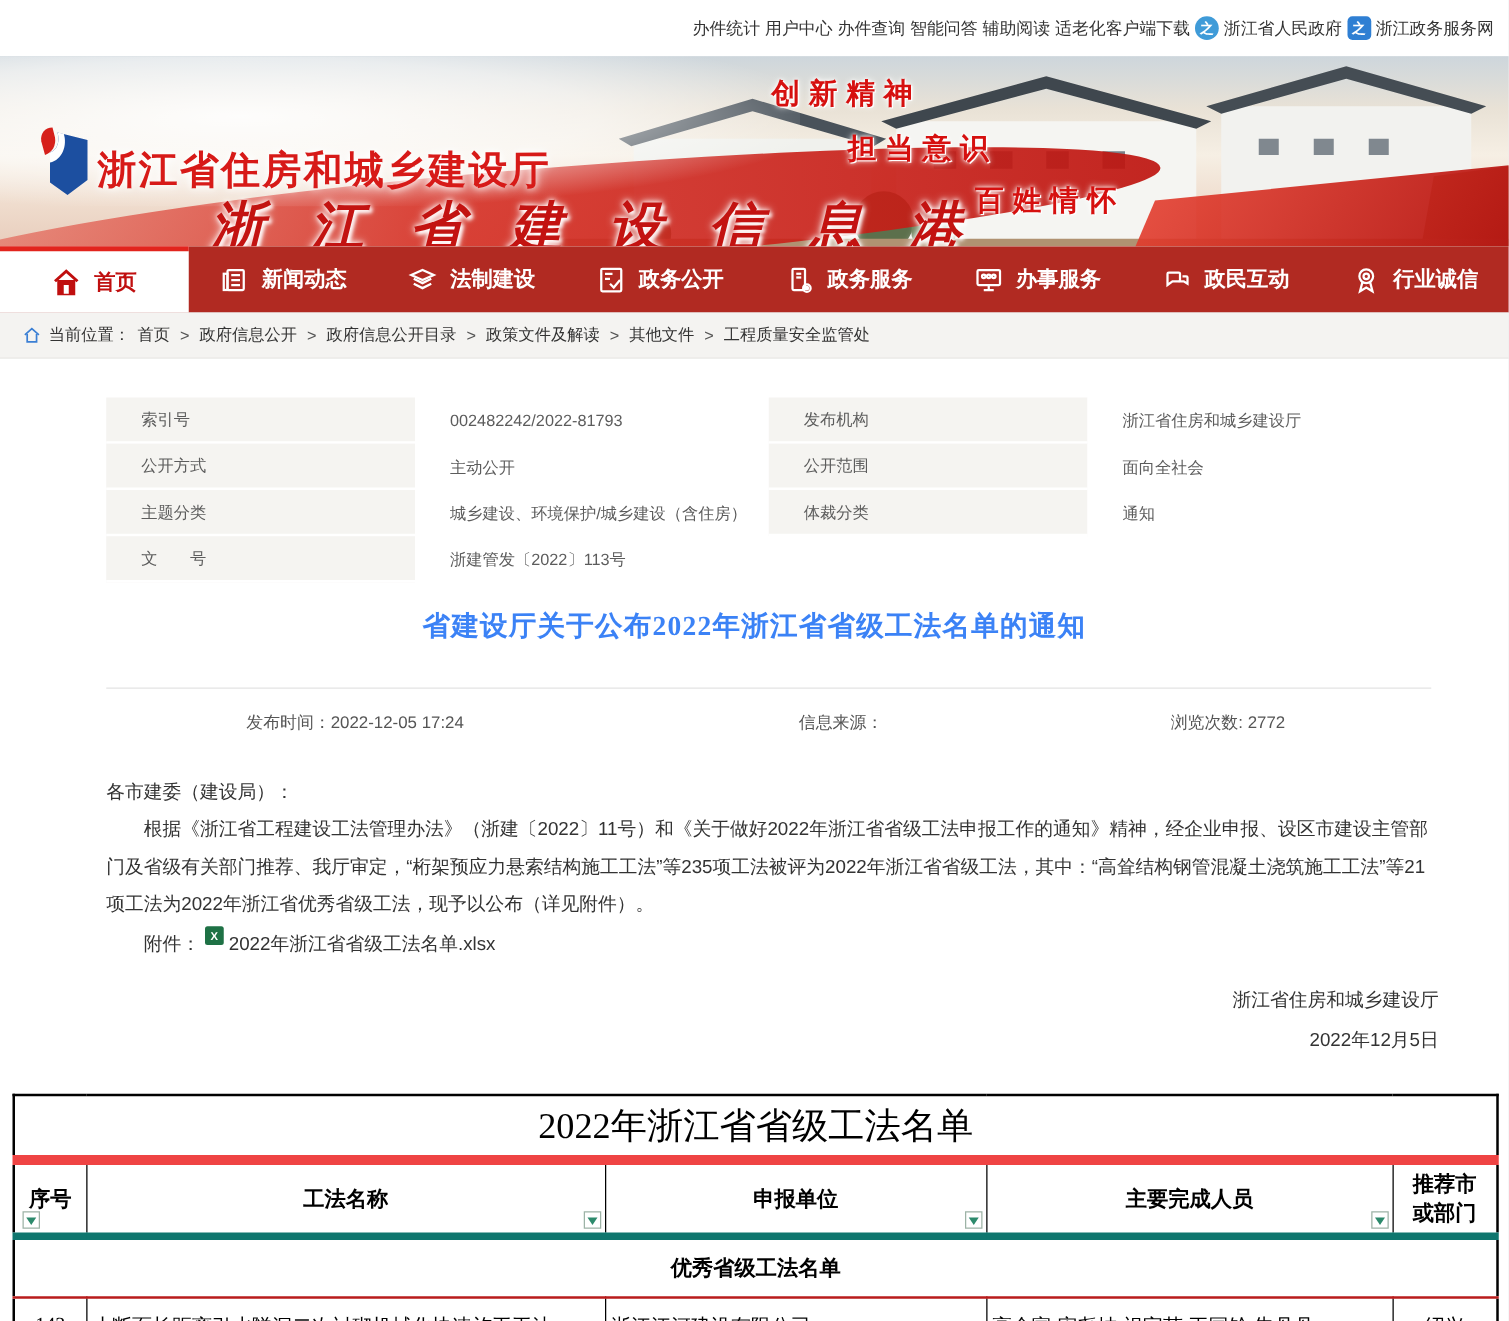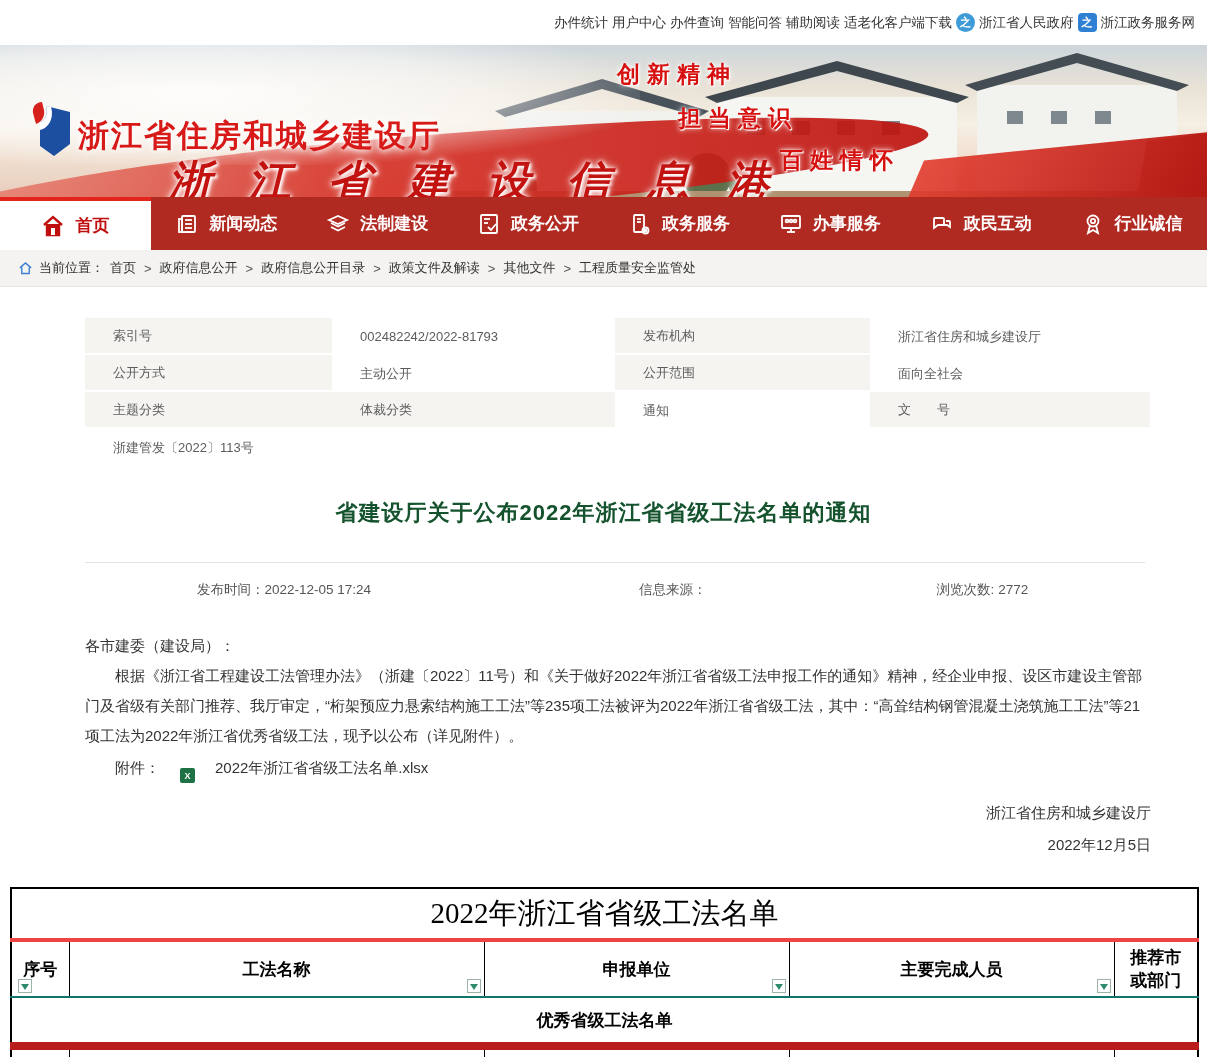--- a/index.html
+++ b/index.html
@@ -94,71 +94,71 @@
   .content { background:#fff; padding-top:31px; min-height:770px; }
   .doc-info {
     width:1065px; margin:0 0 0 85px;
     display:grid;
     grid-template-columns:247px 283px 255px 280px;
     font-size:13px; color:#5c5c5c;
   }
   .doc-info .cell { height:37px; display:flex; align-items:center; padding-left:28px; background:#fff; }
   .doc-info .lab  { background:#f5f4f1; border-bottom:2px solid #fff; }
   .article-title {
-    text-align:center; font-size:22px; font-weight:bold; color:#14532d;
-    margin-top:32px; letter-spacing:1px;
+    text-align:center; font-size:22px; font-weight:bold; color:#3b82f6;
+    margin-top:20px; letter-spacing:1px;font-family:Liberation Serif, serif;
   }
   .divider { width:1060px; margin:34px 0 0 85px; border-top:1px solid #e3e3e3; }
   .meta {
     width:1060px; margin:18px 0 0 85px;
     display:flex; font-size:13.5px; color:#555;
   }
   .meta .m1 { margin-left:112px; }
   .meta .m2 { margin-left:268px; }
   .meta .m3 { margin-left:230px; }
   .body-text {
     width:1066px; margin:32px 0 0 85px;
     font-size:15px; color:#333; line-height:30px;
   }
   .para { text-indent:2em; }
-  .attach-line { margin-top:2px; padding-left:2em; display:flex; align-items:flex-end; gap:20px; }
+  .attach-line { margin-top:2px; padding-left:2em; display:flex; align-items:flex-start; gap:4px; }
   .xlsx-ico {
     width:15px; height:15px; background:#1e7145; color:#fff;
     font-size:9px; font-weight:bold; display:inline-flex;
     align-items:center; justify-content:center; border-radius:2px;
   }
   .attach-name { color:#333; text-decoration:none; cursor:pointer; }
   .signature { width:1066px; margin:14px 0 0 85px; text-align:right; font-size:15px; color:#333; line-height:32px; }
   
   .wtable {
     width:1187px; margin:26px 0 0 10px;
     border-collapse:collapse; background:#fff;
     border:2px solid #000;
     table-layout:fixed;
   }
   .wtable td, .wtable th { border:1px solid #000; color:#000; }
   .wtable .t-title {
     height:52px; text-align:center;
     font-family:"Liberation Serif","DejaVu Serif",serif;
     font-size:29px; font-weight:normal;
-    border-bottom:4px solid #ef4444;
+    border-bottom:8px solid #ef4444;
   }
   .wtable .t-head td {
     height:56px; text-align:center; font-weight:bold; font-size:17px;
     position:relative; padding:4px;
   }
-  .wtable .t-head { border-bottom:2px solid #0f766e; }
+  .wtable .t-head { border-bottom:6px solid #0f766e; }
   .filter-btn {
     position:absolute; bottom:3px; right:3px;
     width:14px; height:14px; background:#fff; border:1px solid #9db3a6;
     display:flex; align-items:center; justify-content:center;
   }
   .filter-btn.left { left:6px; right:auto; }
   .filter-btn::after { content:""; border:4px solid transparent; border-top:6px solid #2d8a6c; margin-top:5px; }
-  .wtable .t-section td { height:49px; text-align:center; font-weight:bold; font-size:17px; border-bottom:8px solid #b91c1c; }
+  .wtable .t-section td { height:49px; text-align:center; font-weight:bold; font-size:17px; border-bottom:2px solid #b91c1c; }
   .wtable .t-row td { height:46px; font-size:16px; padding:2px 4px; }
   .wtable .t-row .c-idx { text-align:center; font-family:"Liberation Serif","DejaVu Serif",serif; }
   .wtable .t-row .c-city { text-align:center; }
   .col-idx { width:58px; } .col-name { width:415px; } .col-org { width:305px; }
   .col-people { width:325px; } .col-city { width:84px; }
 </style>
 </head>
 <body>
 
 <div class="topbar">
@@ -314,20 +314,21 @@
     <div class="cell">002482242/2022-81793</div>
     <div class="cell lab">发布机构</div>
     <div class="cell">浙江省住房和城乡建设厅</div>
 
     <div class="cell lab">公开方式</div>
     <div class="cell">主动公开</div>
     <div class="cell lab">公开范围</div>
     <div class="cell">面向全社会</div>
 
     <div class="cell lab">主题分类</div>
+    <div class="cell">城乡建设、环境保护/城乡建设（含住房）</div>
     <div class="cell lab">体裁分类</div>
     <div class="cell">通知</div>
 
     <div class="cell lab">文　　号</div>
     <div class="cell">浙建管发〔2022〕113号</div>
     <div class="cell"></div>
     <div class="cell"></div>
   </div>
 
   <div class="article-title">省建设厅关于公布2022年浙江省省级工法名单的通知</div>

